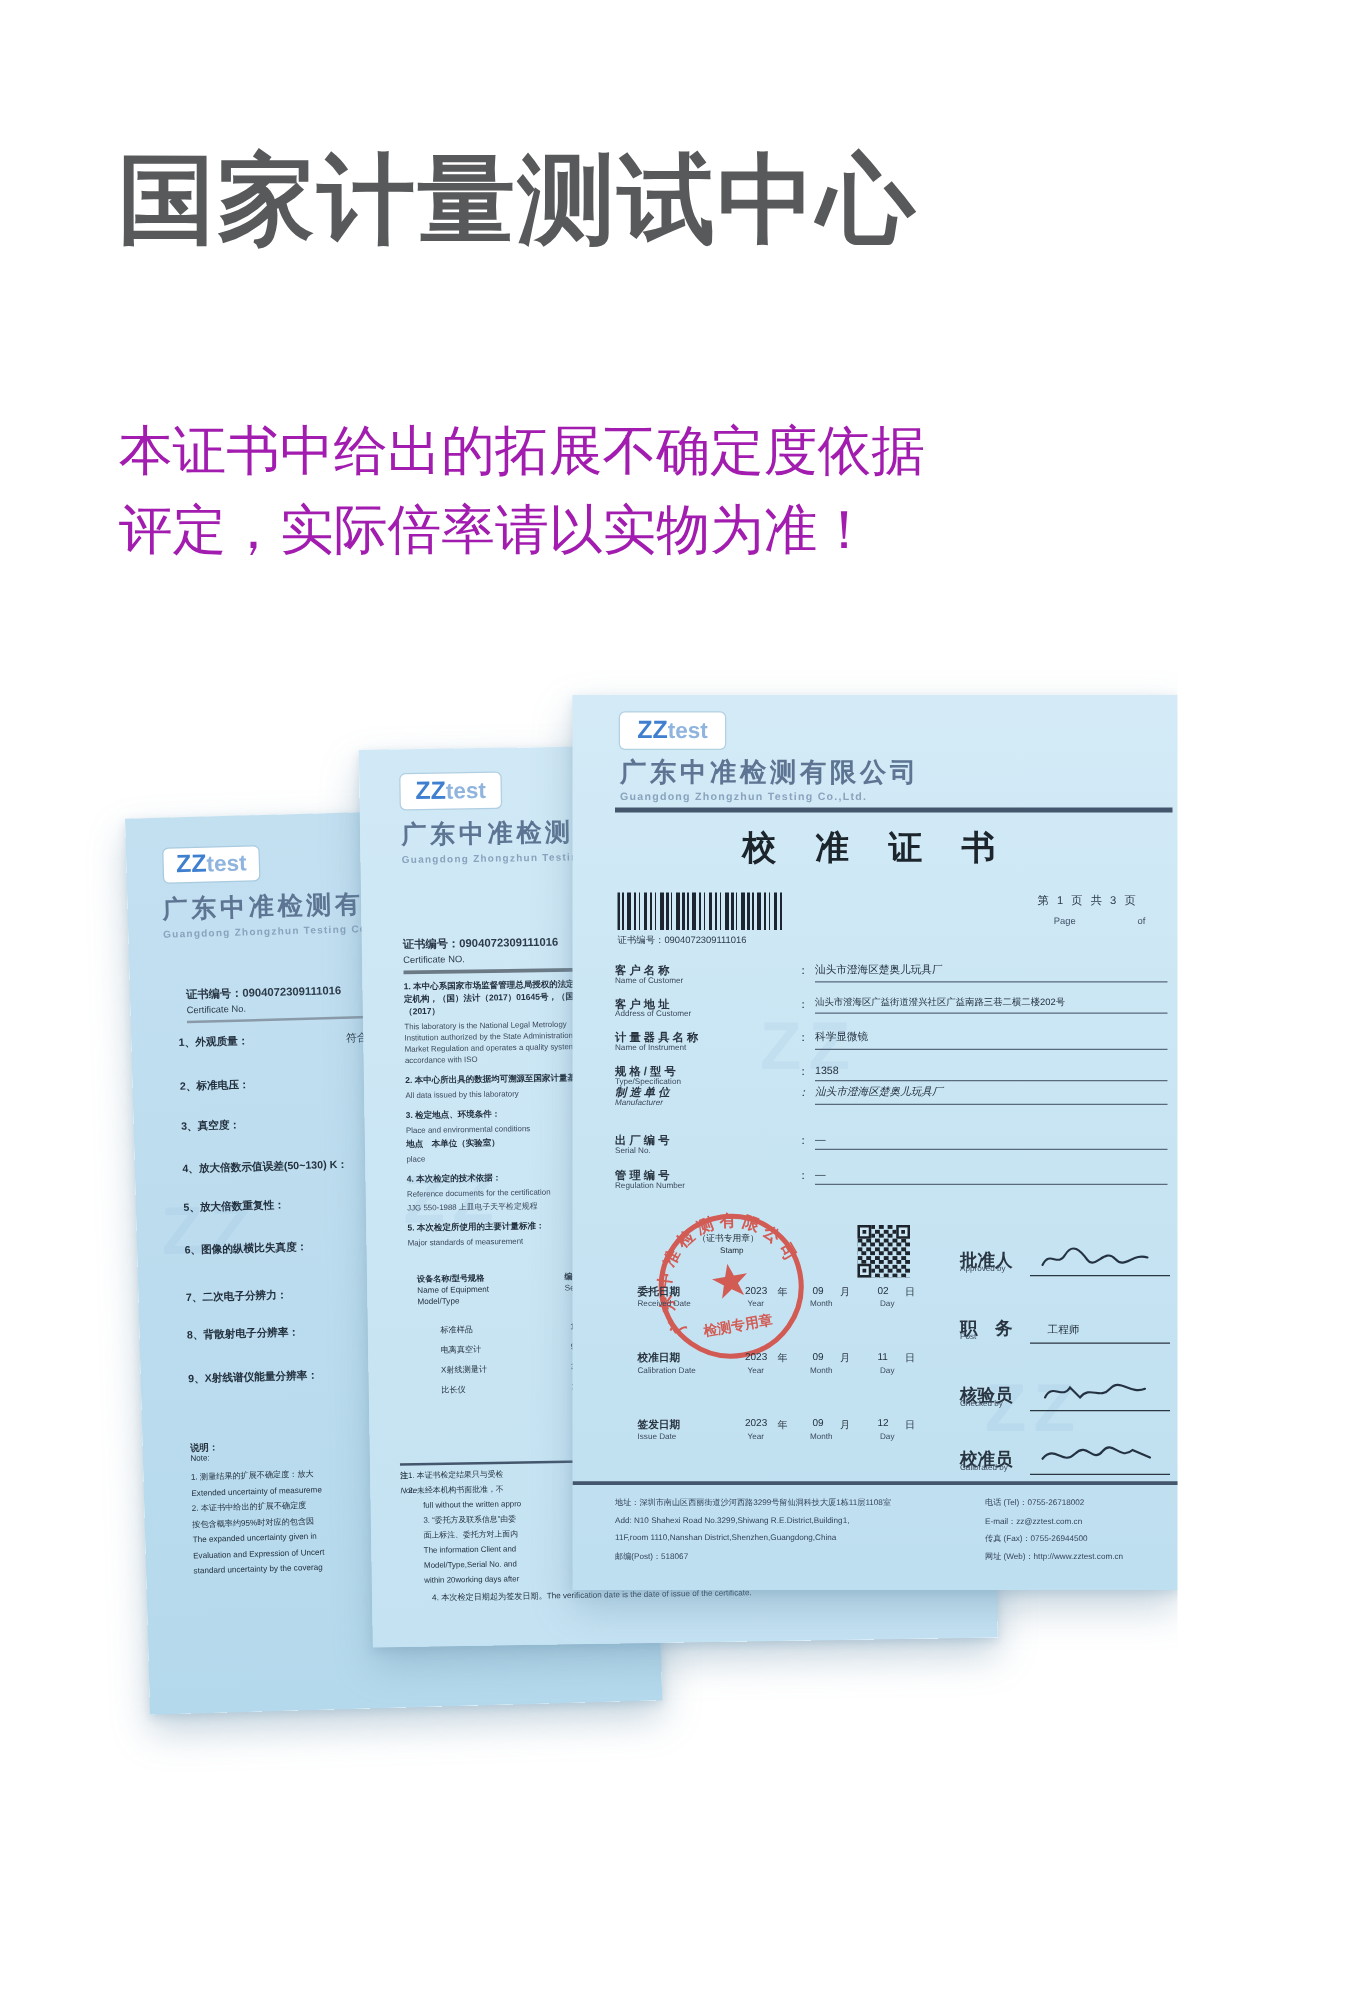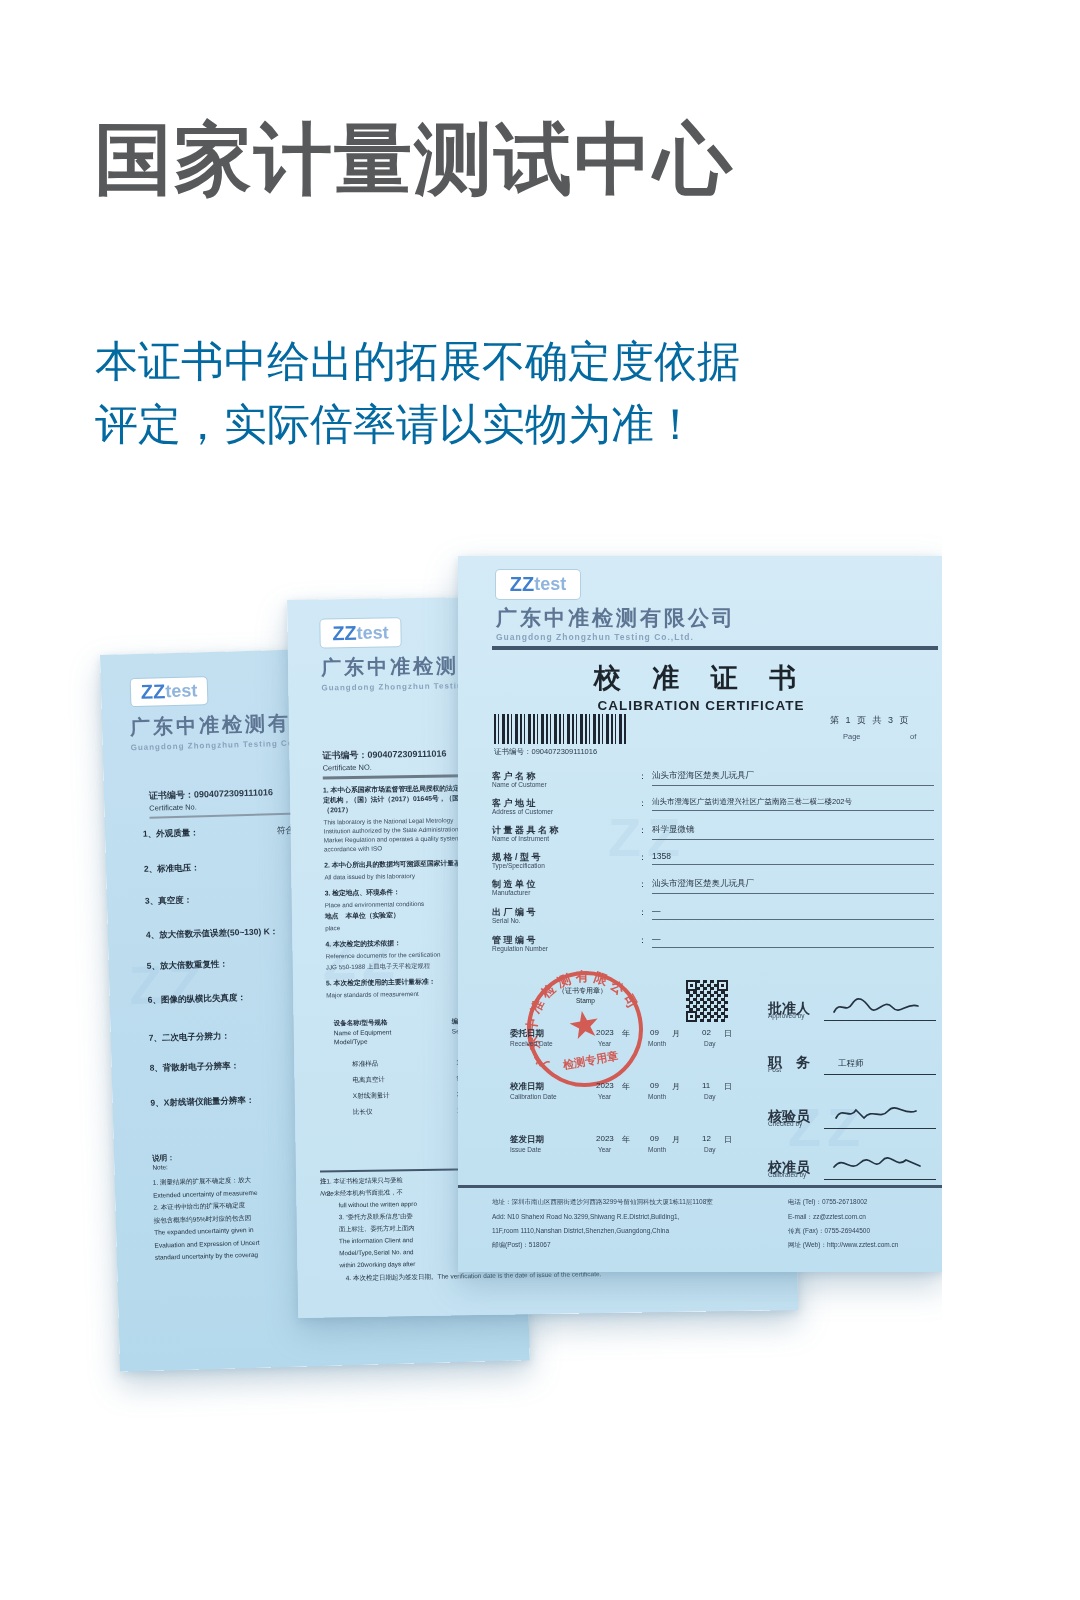--- a/index.html
+++ b/index.html
@@ -2,21 +2,21 @@
 <html><head>
 <meta charset="utf-8">
 <style>
   html,body{margin:0;padding:0;background:#ffffff;}
   #canvas{position:relative;width:942px;height:1600px;background:#ffffff;overflow:hidden;
           font-family:"Liberation Sans",sans-serif;}
   
   .headline{position:absolute;left:94px;top:112px;font-size:78px;line-height:95px;
             font-weight:900;color:#58595b;letter-spacing:2px;white-space:nowrap;}
   .subtitle{position:absolute;left:95px;top:330px;font-size:43px;line-height:63px;
-            font-weight:500;color:#0369a1;white-space:nowrap;}
+            font-weight:500;color:#a21caf;white-space:nowrap;}
   .footnote{position:absolute;left:94px;top:1428px;font-size:41px;color:#7c7d7f;
             font-weight:500;white-space:nowrap;}
   
   .cert{position:absolute;overflow:hidden;
         box-shadow:0 14px 30px rgba(105,145,170,.38),0 3px 8px rgba(110,150,175,.25);}
   .cert-left{left:100px;top:655px;width:410px;height:717px;z-index:1;
         transform:rotate(-1.6deg);transform-origin:top left;
         background:linear-gradient(180deg,#c3e0f1 0%,#b5d9ec 100%);}
   .cert-mid{left:287px;top:600px;width:500px;height:718px;z-index:2;
         transform:rotate(-0.9deg);transform-origin:top left;
@@ -189,21 +189,20 @@
     <div class="wm" style="left:150px;top:250px;">ZZ</div>
     <div class="wm" style="left:330px;top:540px;">ZZ</div>
     <div class="logo" style="left:38px;top:14px;width:84px;height:29px;">
       <span class="zz">ZZ</span>
         <span class="test">test</span>
     </div>
     <div class="company-cn" style="left:38px;top:48px;">广东中准检测有限公司</div>
     <div class="company-en" style="left:38px;top:76px;">Guangdong Zhongzhun Testing Co.,Ltd.</div>
     <div class="rule" style="left:34px;top:90px;width:446px;"></div>
     <div class="cc-title" style="top:104px;">校 准 证 书</div>
-    <div class="cc-title-en" style="top:142px;">CALIBRATION CERTIFICATE</div>
     <div class="barcode" style="left:36px;top:158px;width:132px;height:30px;"></div>
     <div class="tiny" style="left:36px;top:191px;">证书编号：0904072309111016</div>
     <div class="t9" style="left:372px;top:158px;letter-spacing:2px;">第 1 页 共 3 页</div>
     <div class="tiny" style="left:385px;top:176px;color:#44536a;">Page</div>
     <div class="tiny" style="left:452px;top:176px;color:#44536a;">of</div>
 
     <div class="frow" style="top:214px;">
       <div class="fl-cn">客 户 名 称</div>
       <div class="fl-en">Name of Customer</div>
       <div class="fcolon">：</div>
@@ -220,21 +219,21 @@
       <div class="fl-en">Name of Instrument</div>
       <div class="fcolon">：</div>
       <div class="fv">科学显微镜</div>
     </div>
     <div class="frow" style="top:295px;">
       <div class="fl-cn">规 格 / 型 号</div>
       <div class="fl-en">Type/Specification</div>
       <div class="fcolon">：</div>
       <div class="fv">1358</div>
     </div>
-    <div class="frow" style="top:322px;">
+    <div class="frow" style="top:312px;font-style:italic;">
       <div class="fl-cn">制 造 单 位</div>
       <div class="fl-en">Manufacturer</div>
       <div class="fcolon">：</div>
       <div class="fv">汕头市澄海区楚奥儿玩具厂</div>
     </div>
     <div class="frow" style="top:350px;">
       <div class="fl-cn">出 厂 编 号</div>
       <div class="fl-en">Serial No.</div>
       <div class="fcolon">：</div>
       <div class="fv">—</div>

